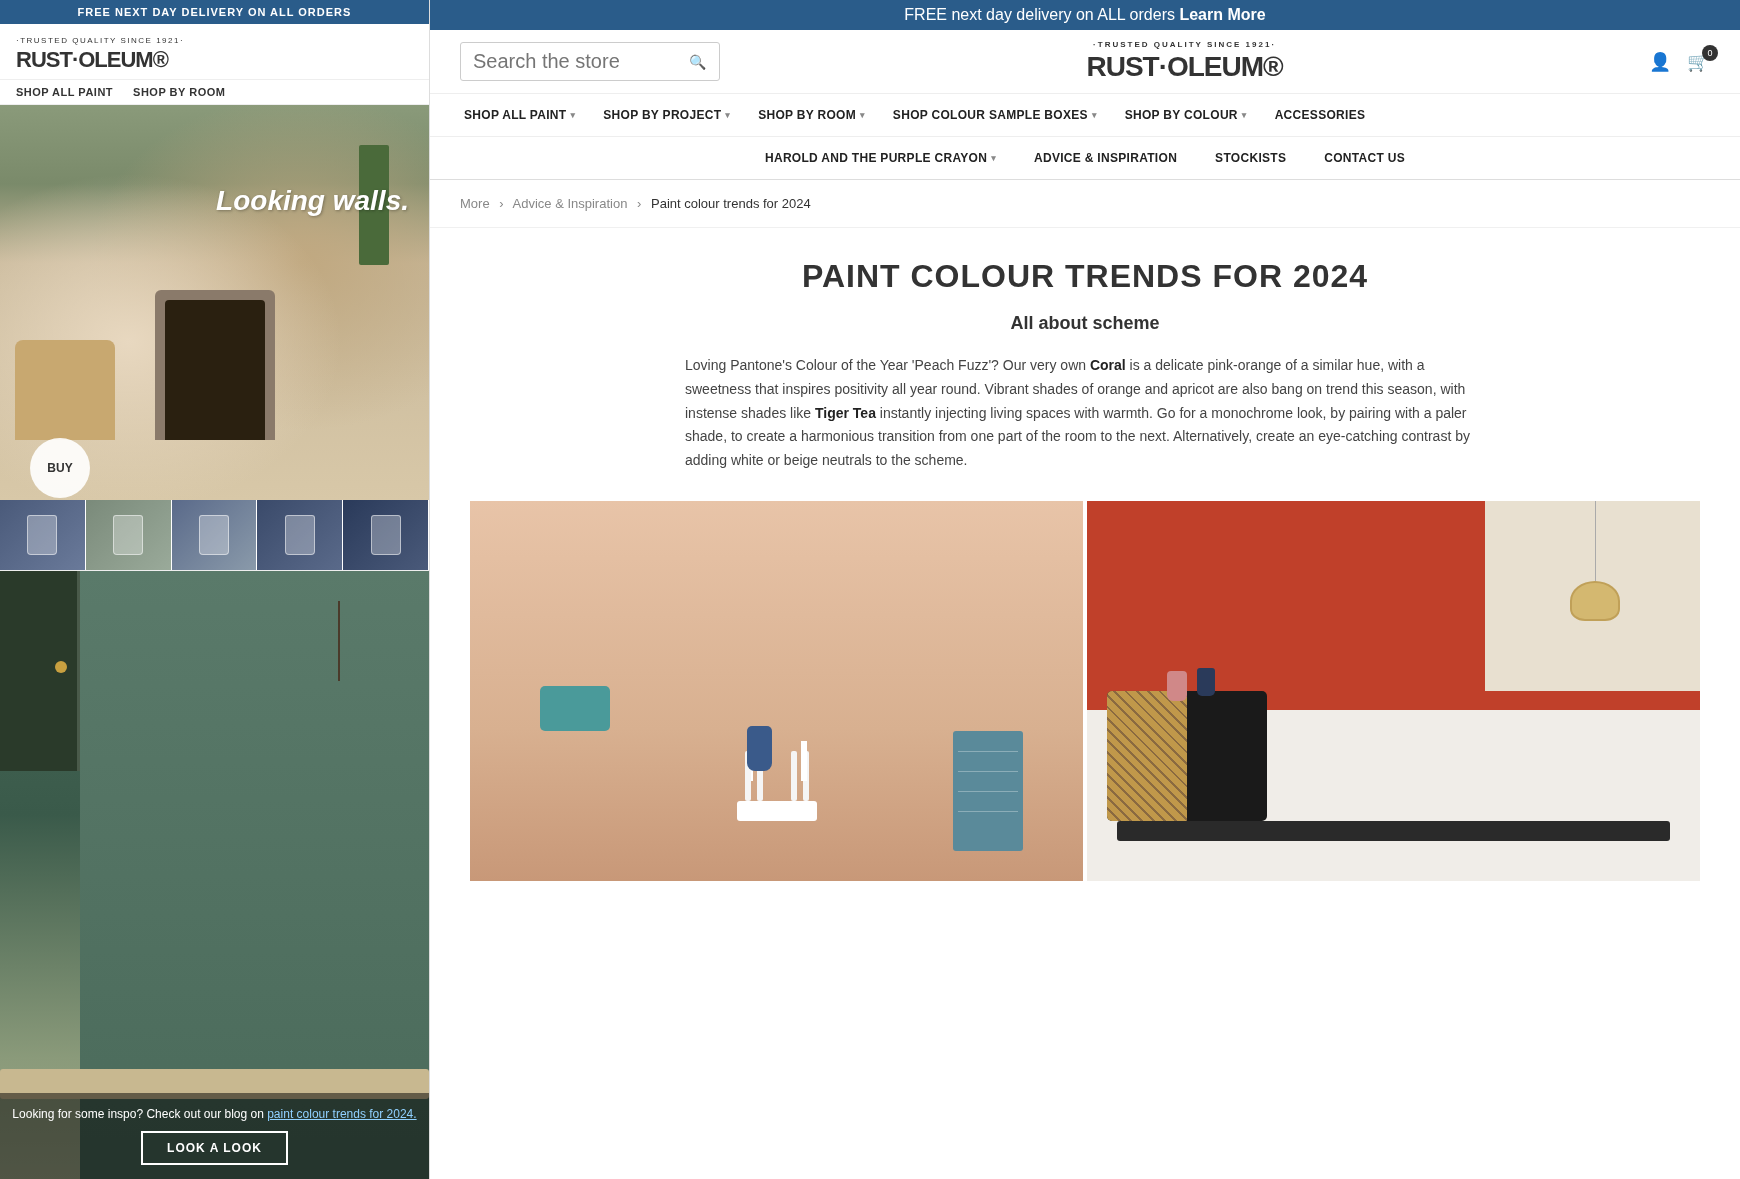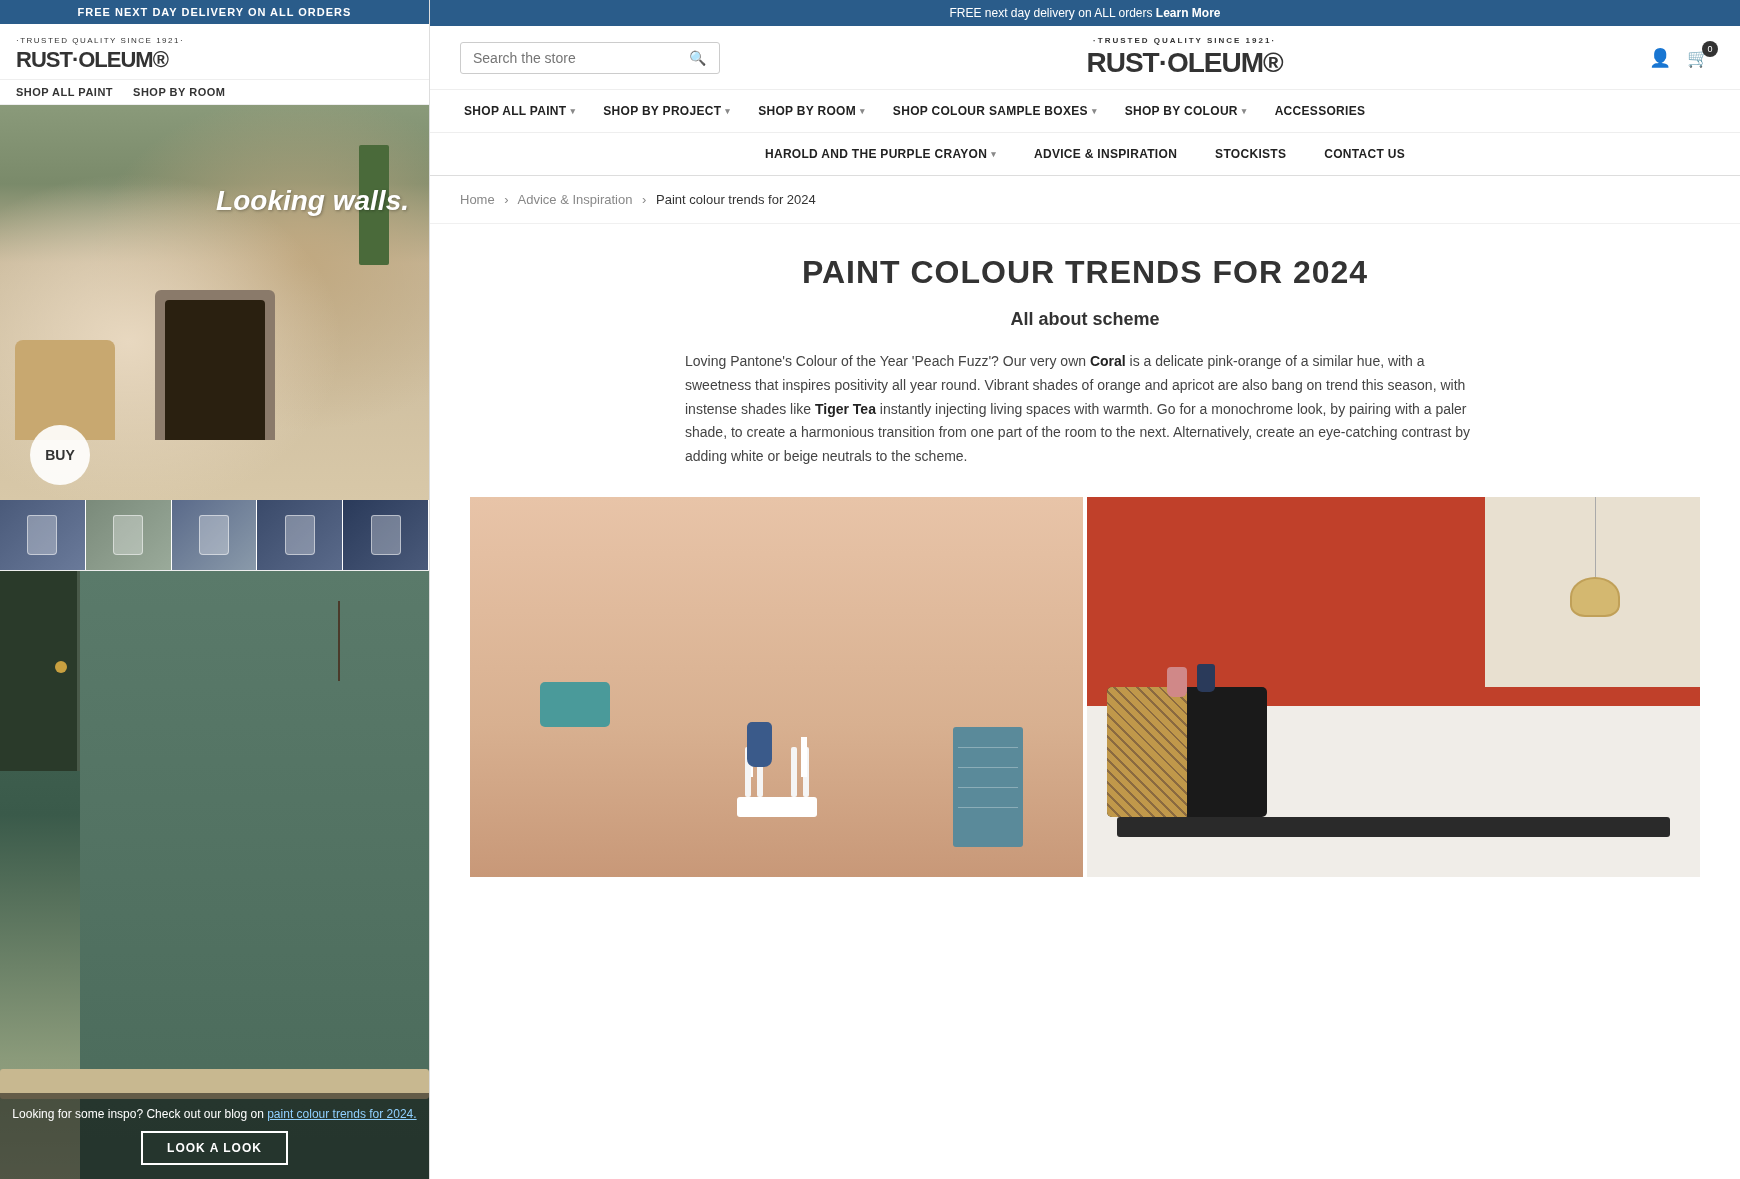--- a/index.html
+++ b/index.html
@@ -106,30 +106,30 @@
       right: 20px;
       font-size: 28px;
       font-weight: bold;
       color: #fff;
       text-shadow: 1px 1px 3px rgba(0,0,0,0.3);
       font-style: italic;
       text-align: right;
     }
     .left-hero-btn {
       position: absolute;
-      bottom: 15px;
+      bottom: 2px;
       left: 30px;
       background: rgba(255,255,255,0.9);
       border-radius: 50%;
       width: 60px;
       height: 60px;
       display: flex;
       align-items: center;
       justify-content: center;
-      font-size: 14px;
+      font-size: 12px;
       font-weight: bold;
       color: #333;
       cursor: pointer;
     }
     .left-thumbnails {
       display: flex;
       gap: 0;
       border-bottom: 1px solid #eee;
     }
     .left-thumb {
@@ -254,21 +254,21 @@
       flex: 1;
       display: flex;
       flex-direction: column;
       background: #fff;
     }
     .right-top-bar {
       background: #2a5c8a;
       color: #fff;
       text-align: center;
       padding: 6px;
-      font-size: 12px;
+      font-size: 16px;
     }
     .right-top-bar a { color: #fff; font-weight: bold; }
     .right-header {
       display: flex;
       align-items: center;
       padding: 10px 30px;
       border-bottom: 1px solid #eee;
       gap: 20px;
     }
     .right-search {
@@ -276,21 +276,21 @@
       align-items: center;
       border: 1px solid #ccc;
       border-radius: 3px;
       padding: 7px 12px;
       width: 260px;
       gap: 8px;
     }
     .right-search input {
       border: none;
       outline: none;
-      font-size: 14px;
+      font-size: 20px;
       width: 100%;
       color: #888;
     }
     .search-icon-svg {
       color: #888;
       font-size: 14px;
     }
     .right-logo-center {
       flex: 1;
       text-align: center;
@@ -709,21 +709,21 @@
       </div>
       <div class="nav-item">
         <span>STOCKISTS</span>
       </div>
       <div class="nav-item">
         <span>CONTACT US</span>
       </div>
     </div>
   </div>
   <div class="breadcrumb">
-    <a>Home</a>
+    <a>More</a>
     <span class="breadcrumb-sep">›</span>
     <a>Advice &amp; Inspiration</a>
     <span class="breadcrumb-sep">›</span>
     <span class="breadcrumb-current">Paint colour trends for 2024</span>
   </div>
   <div class="right-content">
     <h1 class="article-title">PAINT COLOUR TRENDS FOR 2024</h1>
     <h2 class="article-subtitle">All about scheme</h2>
     <p class="article-body">
       <span>Loving Pantone's Colour of the Year 'Peach Fuzz'? Our very own </span><strong>Coral</strong><span> is a delicate pink-orange of a similar hue, with a sweetness that inspires positivity all year round. Vibrant shades of orange and apricot are also bang on trend this season, with instense shades like </span><strong>Tiger Tea</strong><span> instantly injecting living spaces with warmth. Go for a monochrome look, by pairing with a paler shade, to create a harmonious transition from one part of the room to the next. Alternatively, create an eye-catching contrast by adding white or beige neutrals to the scheme.</span>

